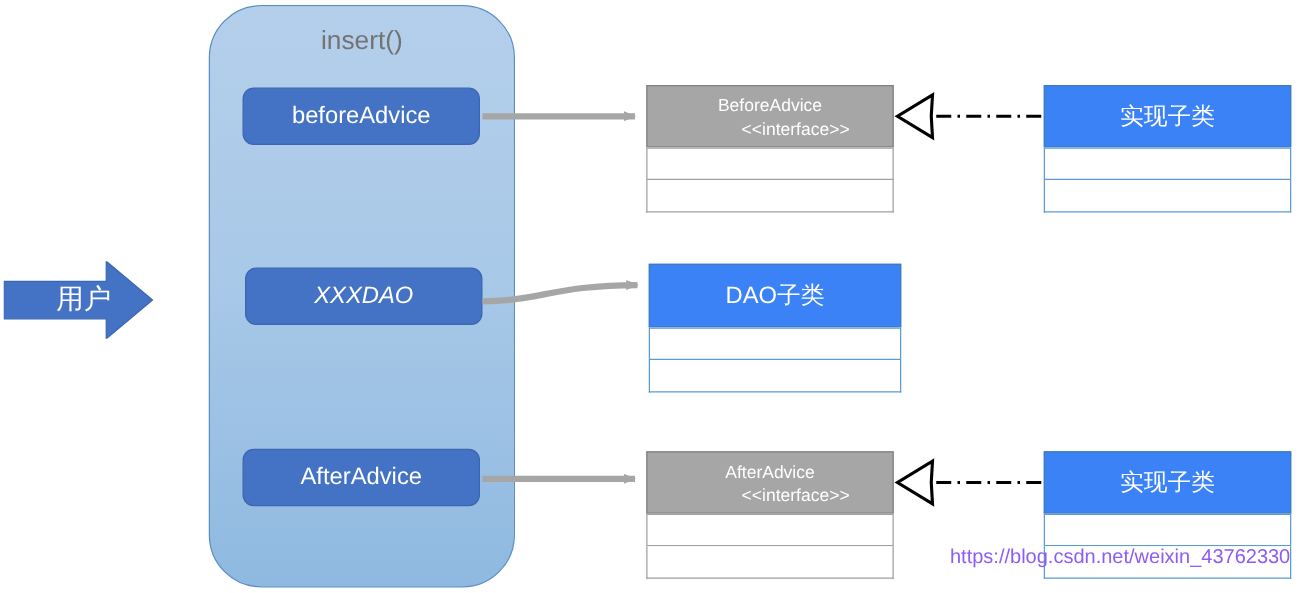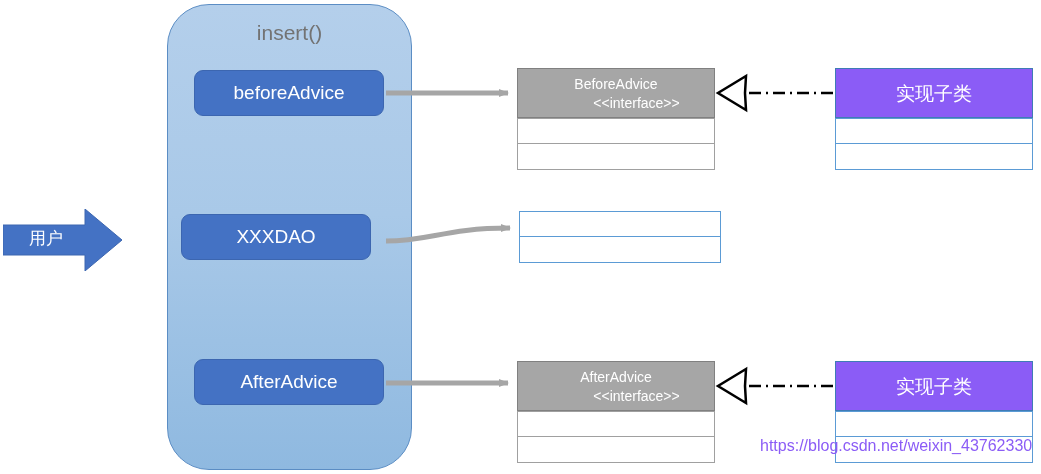--- a/index.html
+++ b/index.html
@@ -25,23 +25,23 @@
     top: 209px;
     width: 120px;
     height: 62px;
   }
   .user-arrow svg { display: block; }
   .user-arrow-label {
     position: absolute;
     left: 0px;
     top: 18px;
     width: 86px;
-    text-align: center;
+    text-align: right;
     color: #ffffff;
-    font-size: 17px;
+    font-size: 22px;
     line-height: 24px;
     white-space: nowrap;
   }
 
   
   .proxy-panel {
     position: absolute;
     left: 167px;
     top: 4px;
     width: 245px;
@@ -72,21 +72,21 @@
     background: #4472c4;
     border: 1px solid #3c66b0;
     box-sizing: border-box;
     color: #ffffff;
     font-size: 19px;
     line-height: 44px;
     text-align: center;
     white-space: nowrap;
   }
   .pill-before { left: 194px; top: 70px; }
-  .pill-dao    { left: 181px; top: 214px; }
+  .pill-dao    { left: 196px; top: 214px; font-style: italic; }
   .pill-after  { left: 194px; top: 359px; }
 
   
   .umlbox {
     position: absolute;
     box-sizing: border-box;
   }
   .uml-header {
     box-sizing: border-box;
     color: #ffffff;
@@ -108,21 +108,21 @@
     line-height: 19px;
   }
   .umlbox.iface .uml-row {
     border: 1px solid #a0a0a0;
     border-top: none;
   }
   .umlbox.iface .uml-row.first { border-top: 1px solid #a0a0a0; }
 
   
   .umlbox.cls .uml-header {
-    background: #8b5cf6;
+    background: #3b82f6;
     border: 1px solid #3f7cb5;
     font-size: 19px;
     line-height: 50px;
   }
   .umlbox.cls .uml-row {
     border: 1px solid #5b9bd5;
     border-top: none;
   }
   .umlbox.cls .uml-row.first { border-top: 1px solid #5b9bd5; }
 
@@ -201,20 +201,23 @@
 
   <div class="umlbox cls box-impl-top">
     <div class="uml-header">
       <span>实现子类</span>
     </div>
     <div class="uml-row first"></div>
     <div class="uml-row"></div>
   </div>
 
   <div class="umlbox cls box-dao">
+    <div class="uml-header">
+      <span>DAO子类</span>
+    </div>
     <div class="uml-row first"></div>
     <div class="uml-row"></div>
   </div>
 
   <div class="umlbox iface box-after-advice">
     <div class="uml-header">
       <span class="iface-name">AfterAdvice</span>
       <span class="iface-stereo">&lt;&lt;interface&gt;&gt;</span>
     </div>
     <div class="uml-row first"></div>

